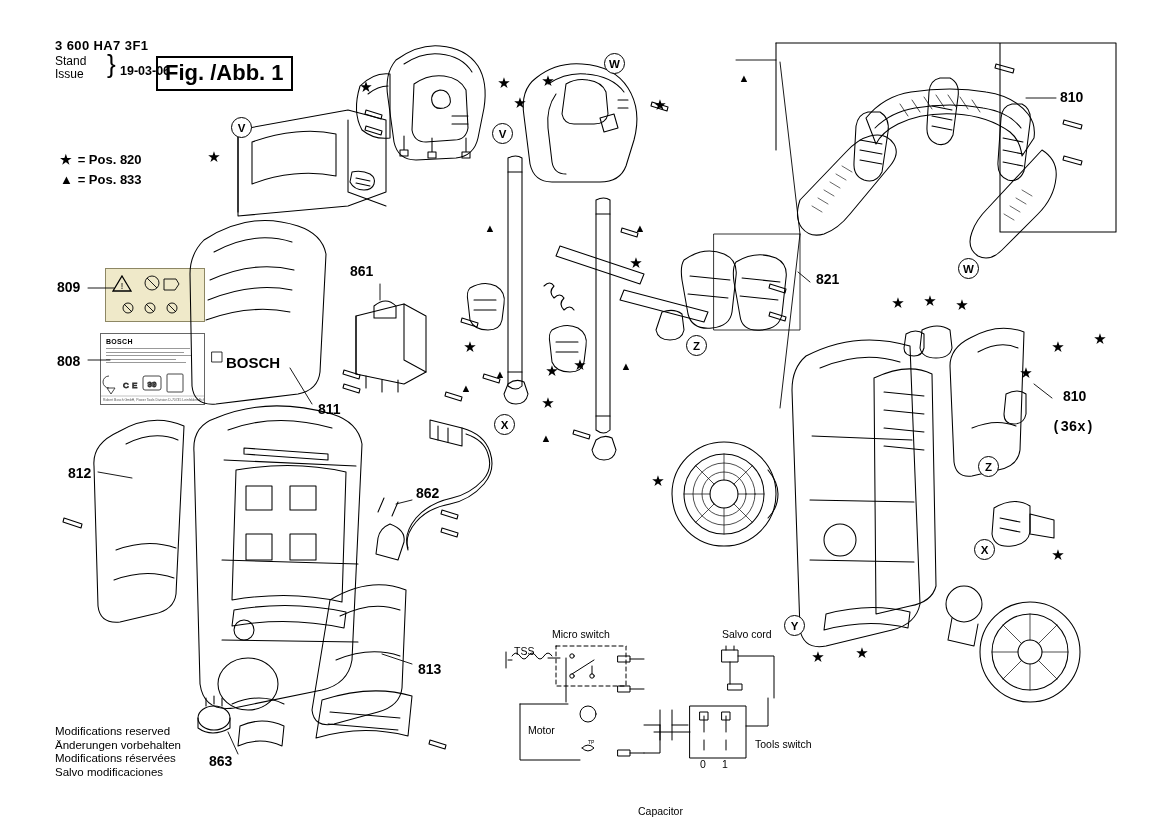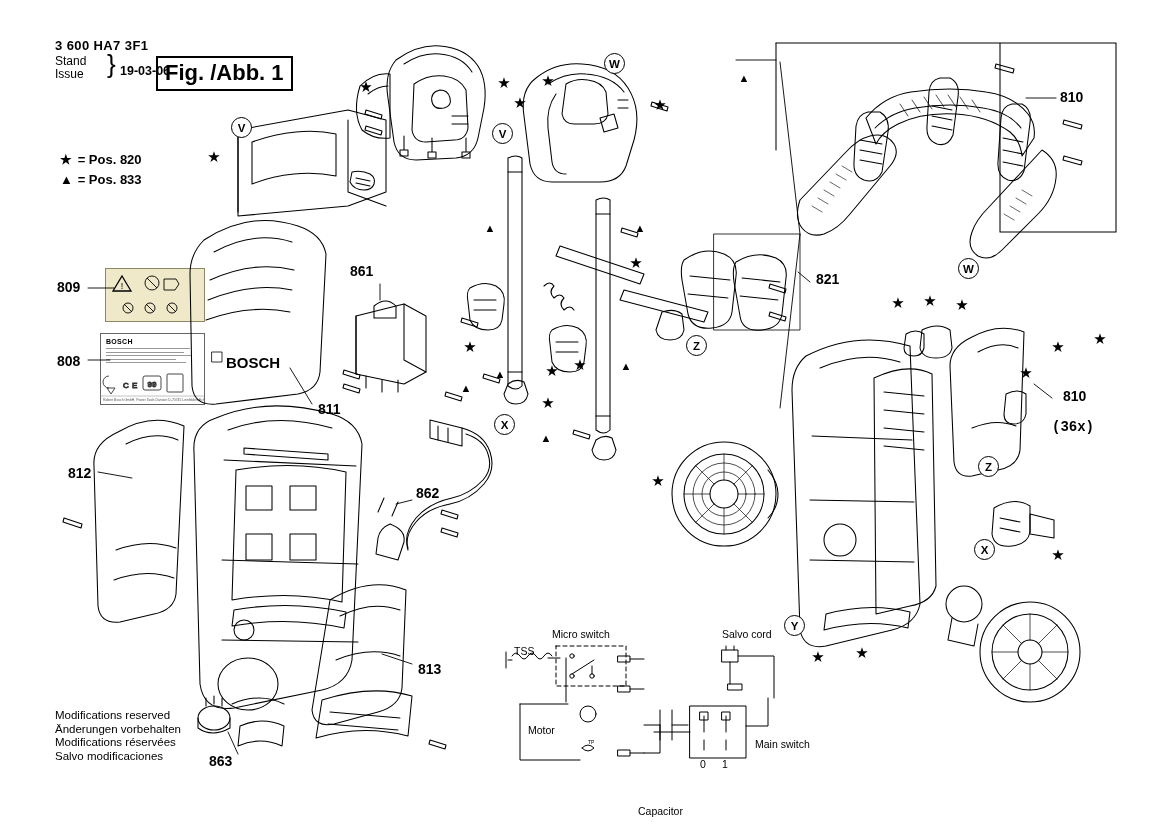--- a/index.html
+++ b/index.html
@@ -13,21 +13,21 @@
   
   .hdr-partno{left:55px;top:38px;font-size:13px;font-weight:bold;letter-spacing:.4px;}
   .hdr-stand{left:55px;top:55px;font-size:12px;line-height:13px;}
   .hdr-brace{left:107px;top:53px;font-size:26px;line-height:22px;font-weight:300;}
   .hdr-date{left:120px;top:64px;font-size:12.5px;font-weight:bold;}
   .figbox{left:156px;top:56px;border:2px solid #000;padding:2px 7px 3px 7px;font-size:22px;font-weight:bold;}
   .legend{left:60px;top:108px;font-size:13px;font-weight:bold;line-height:20px;margin-top:42px;}
   .legend .sym{display:inline-block;width:14px;}
   
   .lbl{font-size:14px;font-weight:bold;}
-  .foot{left:55px;top:709px;font-size:11.5px;line-height:13.5px;}
+  .foot{left:55px;top:725px;font-size:11.5px;line-height:13.5px;}
   
   .circ{
     border:1.4px solid #000;border-radius:50%;width:19px;height:19px;
     display:flex;align-items:center;justify-content:center;
     font-size:11.5px;font-weight:bold;background:#fff;
   }
   
   .sticker809{
     left:105px;top:268px;width:98px;height:52px;background:#efe9c9;border:1px solid #8d8764;
   }
@@ -418,21 +418,21 @@
   <div class="abs circ" style="left:978px;top:456px;">Z</div>
   <div class="abs circ" style="left:494px;top:414px;">X</div>
   <div class="abs circ" style="left:974px;top:539px;">X</div>
   <div class="abs circ" style="left:784px;top:615px;">Y</div>
 
   <div class="abs wire-note" style="left:514px;top:645px;">TSS</div>
   <div class="abs wire-note" style="left:552px;top:628px;">Micro switch</div>
   <div class="abs wire-note" style="left:722px;top:628px;">Salvo cord</div>
   <div class="abs wire-note" style="left:528px;top:724px;">Motor</div>
   <div class="abs wire-note" style="left:638px;top:765px;margin-top:40px;">Capacitor</div>
-  <div class="abs wire-note" style="left:755px;top:738px;">Main switch</div>
+  <div class="abs wire-note" style="left:755px;top:738px;">Tools switch</div>
   <div class="abs wire-note" style="left:700px;top:758px;">0</div>
   <div class="abs wire-note" style="left:722px;top:758px;">1</div>
 
   <div class="abs foot">
     <div>Modifications reserved</div>
     <div>Änderungen vorbehalten</div>
     <div>Modifications réservées</div>
     <div>Salvo modificaciones</div>
   </div>
 

